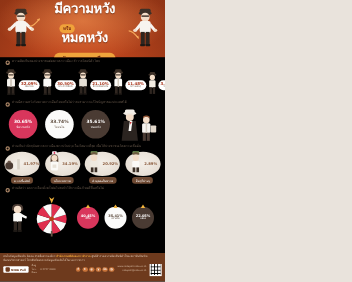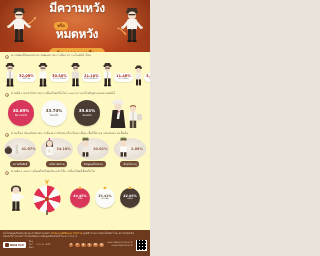--- a/index.html
+++ b/index.html
@@ -3,21 +3,21 @@
 <meta charset="utf-8">
 <style>
   * { box-sizing: border-box; margin:0; padding:0; }
   html,body { width:150px; height:256px; }
   body {
     font-family: "DejaVu Sans", sans-serif;
     background:#e9e3dc;
     overflow:hidden;
     position:relative;
   }
-  .page { position:relative; width:150px; height:256px; overflow:hidden; background:#fef9c3; }
+  .page { position:relative; width:150px; height:256px; overflow:hidden; background:#000000; }
 
   
   .header {
     position:relative; height:52px; width:150px;
     background:
       radial-gradient(ellipse at 50% 120%, #c94a1e 0%, #b8431c 35%, #a03a18 70%, #8f3415 100%);
     overflow:hidden;
   }
   .hdr-glow {
     position:absolute; left:-10%; top:-40%; width:120%; height:140%;

